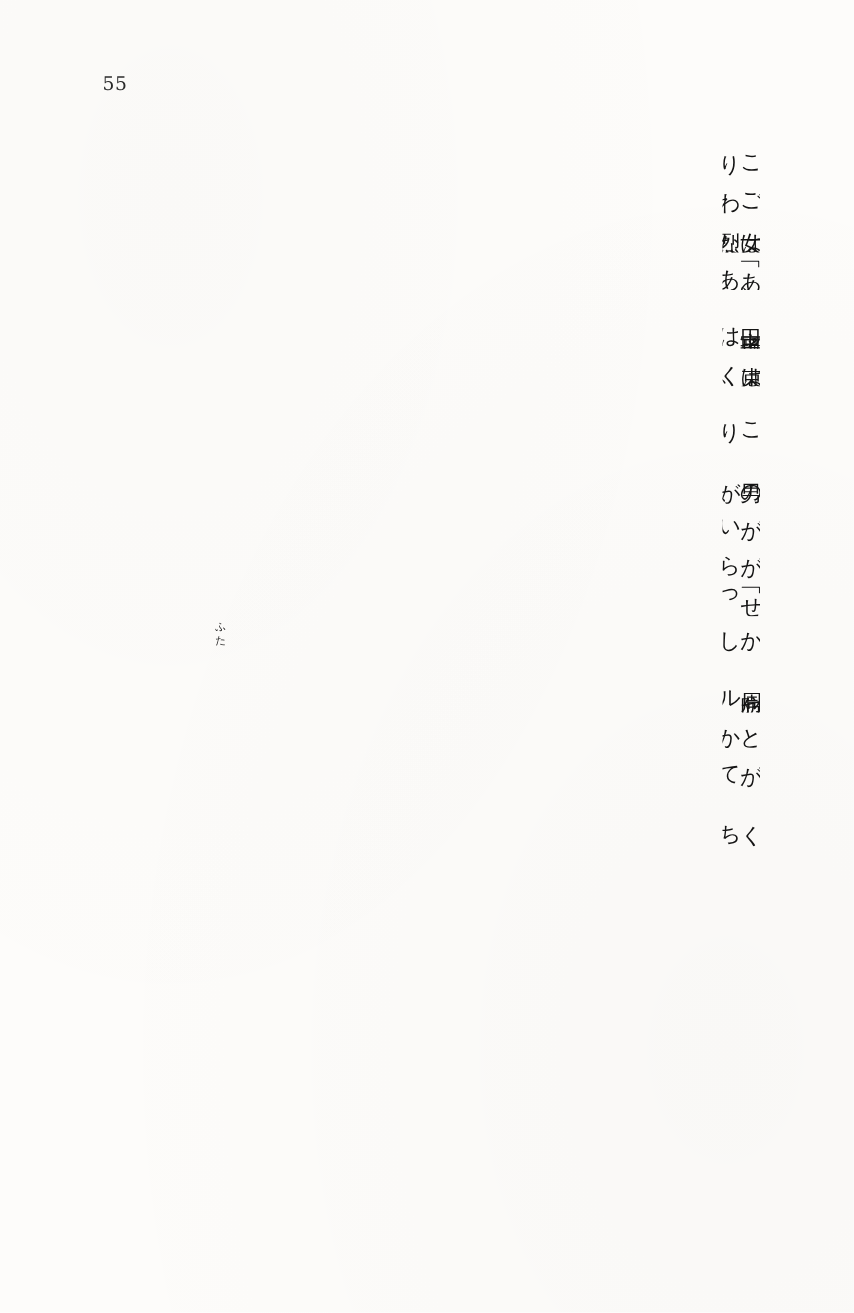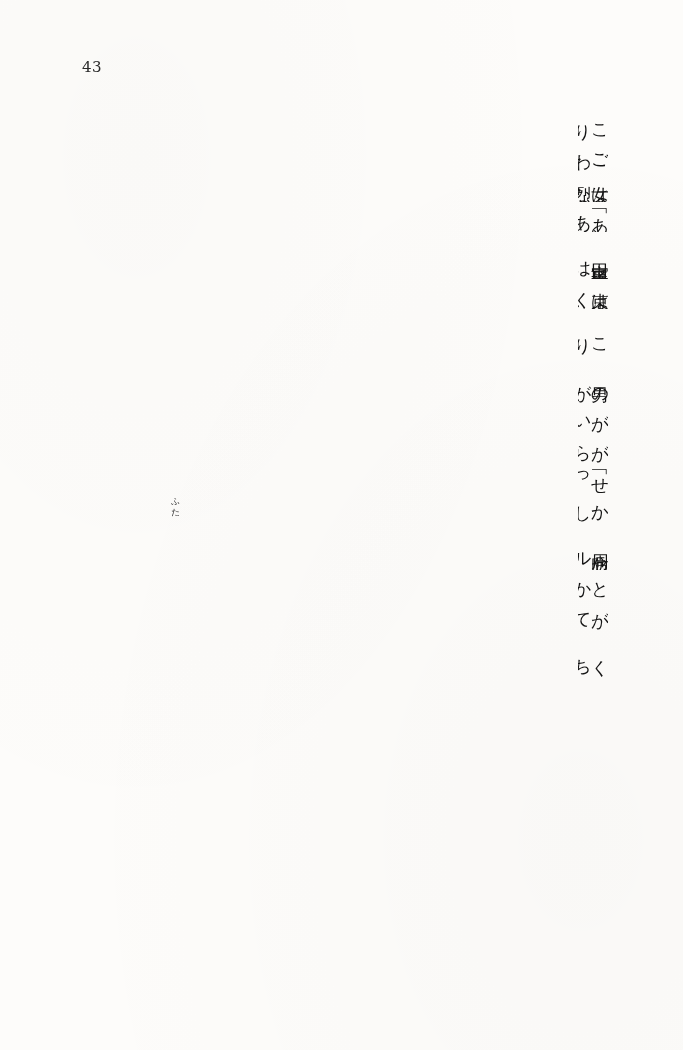--- a/index.html
+++ b/index.html
@@ -84,21 +84,21 @@
   .ruby-futa {
     left: 170px;
     top: 492px;
   }
 </style>
 </head>
 <body>
 
 <div class="page">
 
-  <div class="page-number">43</div>
+  <div class="page-number">55</div>
 
   <div class="text-block">
     <div class="col">こりこりこり……。</div>
     <div class="col">ごわごわした茂みの中心、男の指先が女の急所を残酷にかきむしる。　V字開脚の美</div>
     <div class="col">女は鮮烈な感覚にのけぞった。</div>
     <div class="col">「あ、あぁッ！　いッ、いやッ！　いやよ、そ、それ！」</div>
     <div class="col indent">田宮瑶子は背中を反らして、少しでも刺激から遠ざかろうと試みる。だが、男の拘</div>
     <div class="col">束は固く、女の努力も結局は空しいものとなってしまった。</div>
     <div class="col indent">こりこりこり……。</div>
     <div class="col indent">男の指が、粘膜の一点、硬く尖った一点をかきむしりつづけ、そこで、邪悪な令嬢</div>

